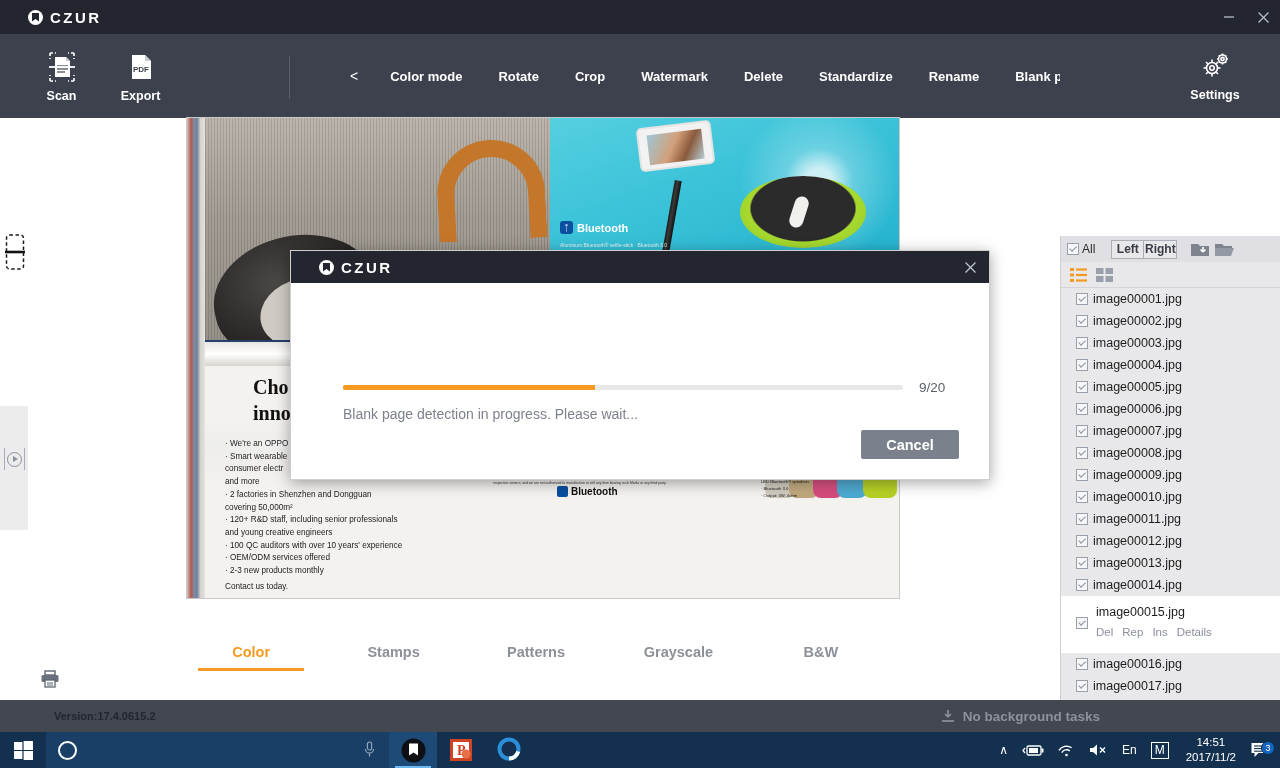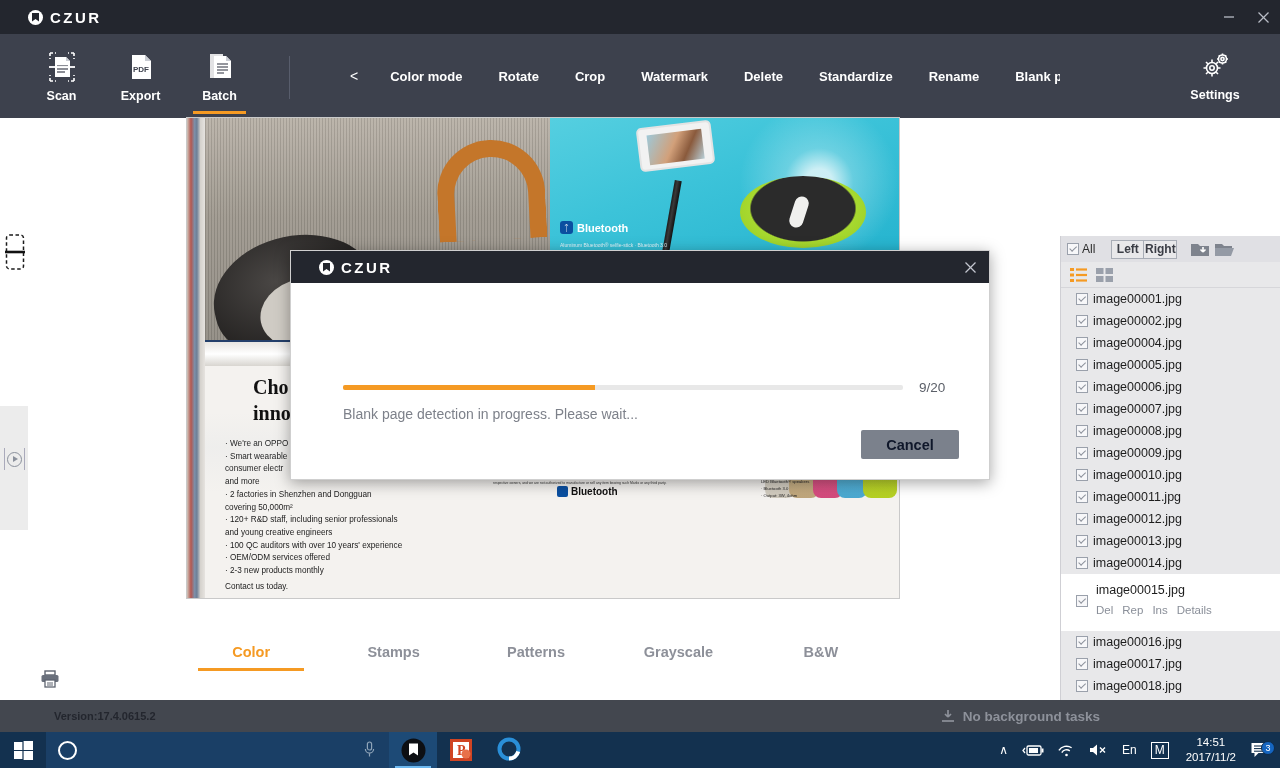--- a/index.html
+++ b/index.html
@@ -393,21 +393,21 @@
   .progress-row {
     position: absolute; left: 52px; top: 97px; right: 36px;
     display: flex; align-items: center; gap: 16px;
   }
   .pbar { flex: 1; height: 5px; background: #e8e8e8; border-radius: 2px; overflow: hidden; }
   .pfill { height: 5px; background: #f59a23; }
   .pcount { font-size: 13.5px; color: #5c6069; min-width: 34px; }
   .msg-wrap { position: absolute; left: 52px; top: 123px; font-size: 14px; color: #7d818a; }
   .cancel-btn {
     position: absolute; right: 30px; bottom: 22px; width: 98px; height: 29px;
-    background: #7b818c; color: #0f172a; font-size: 14.5px; font-weight: bold;
+    background: #7b818c; color: #ffffff; font-size: 14.5px; font-weight: bold;
     border: none; border-radius: 2px; display: flex; align-items: center; justify-content: center;
     cursor: default; font-family: "Liberation Sans", sans-serif;
   }
   svg { display: block; }
 </style>
 </head>
 <body>
 
 <div id="app">
 
@@ -445,34 +445,20 @@
         </svg>
         <div class="lbl">Scan</div>
       </div>
       <div class="rb-item">
         <svg width="34" height="34" viewBox="0 0 34 34">
           <path d="M8 5 h13 l6 6 v18 h-19 z" fill="#ffffff"></path>
           <path d="M21 5 v6 h6 z" fill="#c9ccd3"></path>
           <text x="17" y="22" font-family="Liberation Sans, sans-serif" font-size="8" font-weight="bold" fill="#3d414d" text-anchor="middle">PDF</text>
         </svg>
         <div class="lbl">Export</div>
-      </div>
-      <div class="rb-item active">
-        <svg width="34" height="34" viewBox="0 0 34 34">
-          <path d="M7 4 h13 l0 4 h-9 v20 h-4 z" fill="#ffffff" opacity="0.85"></path>
-          <path d="M11 6 h12 l5 5 v17 h-17 z" fill="#ffffff"></path>
-          <path d="M23 6 v5 h5 z" fill="#c9ccd3"></path>
-          <g stroke="#3d414d" stroke-width="1.1">
-            <line x1="14" y1="14" x2="25" y2="14"></line>
-              <line x1="14" y1="17" x2="25" y2="17"></line>
-            <line x1="14" y1="20" x2="25" y2="20"></line>
-              <line x1="14" y1="23" x2="21" y2="23"></line>
-          </g>
-        </svg>
-        <div class="lbl">Batch</div>
       </div>
     </div>
     <div class="rb-sep"></div>
 
     <div class="menu">
       <div class="menu-item arrow">&lt;</div>
       <div class="menu-item">Color mode</div>
       <div class="menu-item">Rotate</div>
       <div class="menu-item">Crop</div>
       <div class="menu-item">Watermark</div>
@@ -676,20 +662,24 @@
         <div class="frow">
             <div class="cb checked"></div>
             <span>image00001.jpg</span>
           </div>
         <div class="frow">
             <div class="cb checked"></div>
             <span>image00002.jpg</span>
           </div>
         <div class="frow">
             <div class="cb checked"></div>
+            <span>image00003.jpg</span>
+          </div>
+        <div class="frow">
+            <div class="cb checked"></div>
             <span>image00004.jpg</span>
           </div>
         <div class="frow">
             <div class="cb checked"></div>
             <span>image00005.jpg</span>
           </div>
         <div class="frow">
             <div class="cb checked"></div>
             <span>image00006.jpg</span>
           </div>

